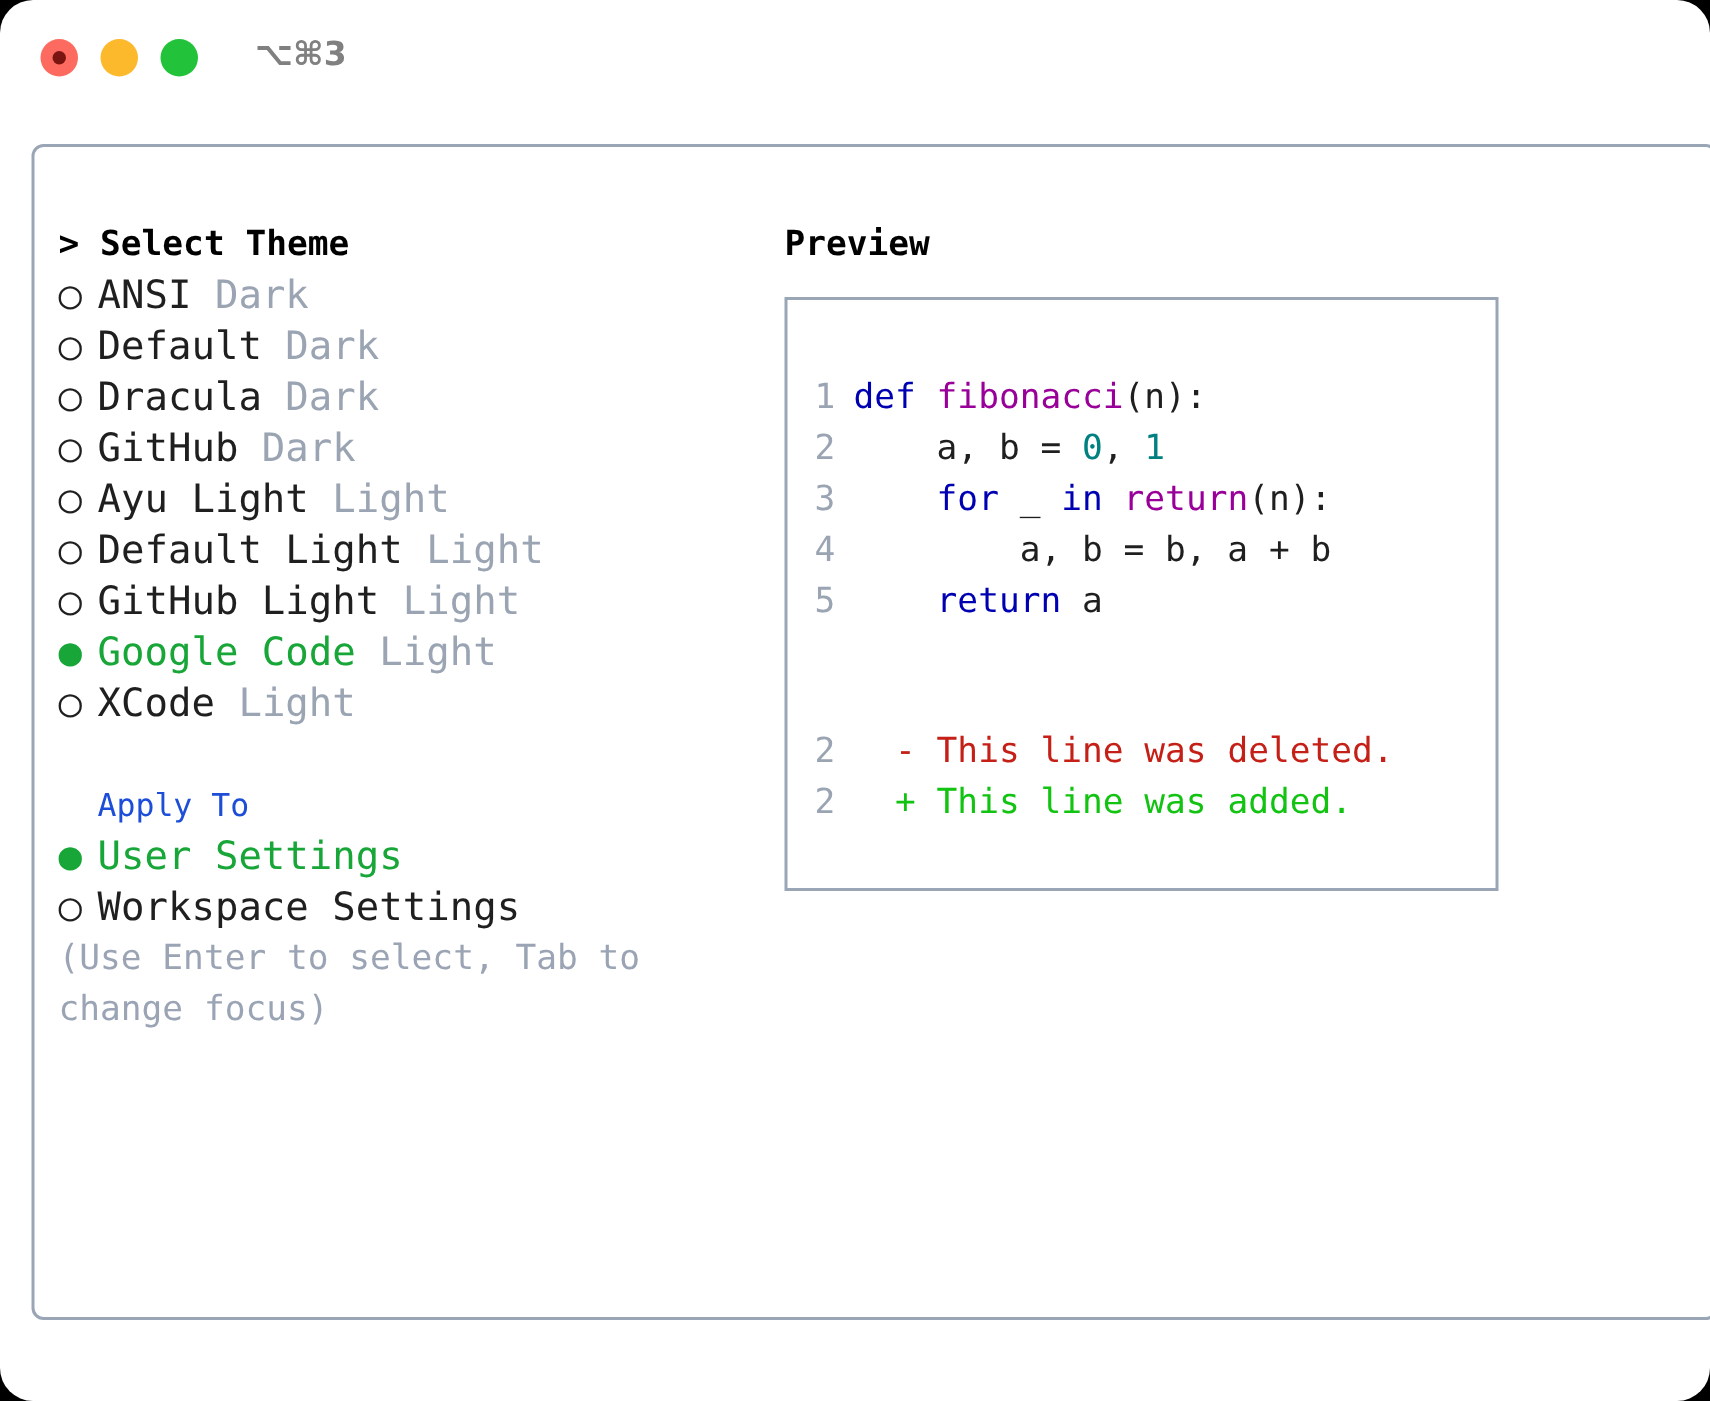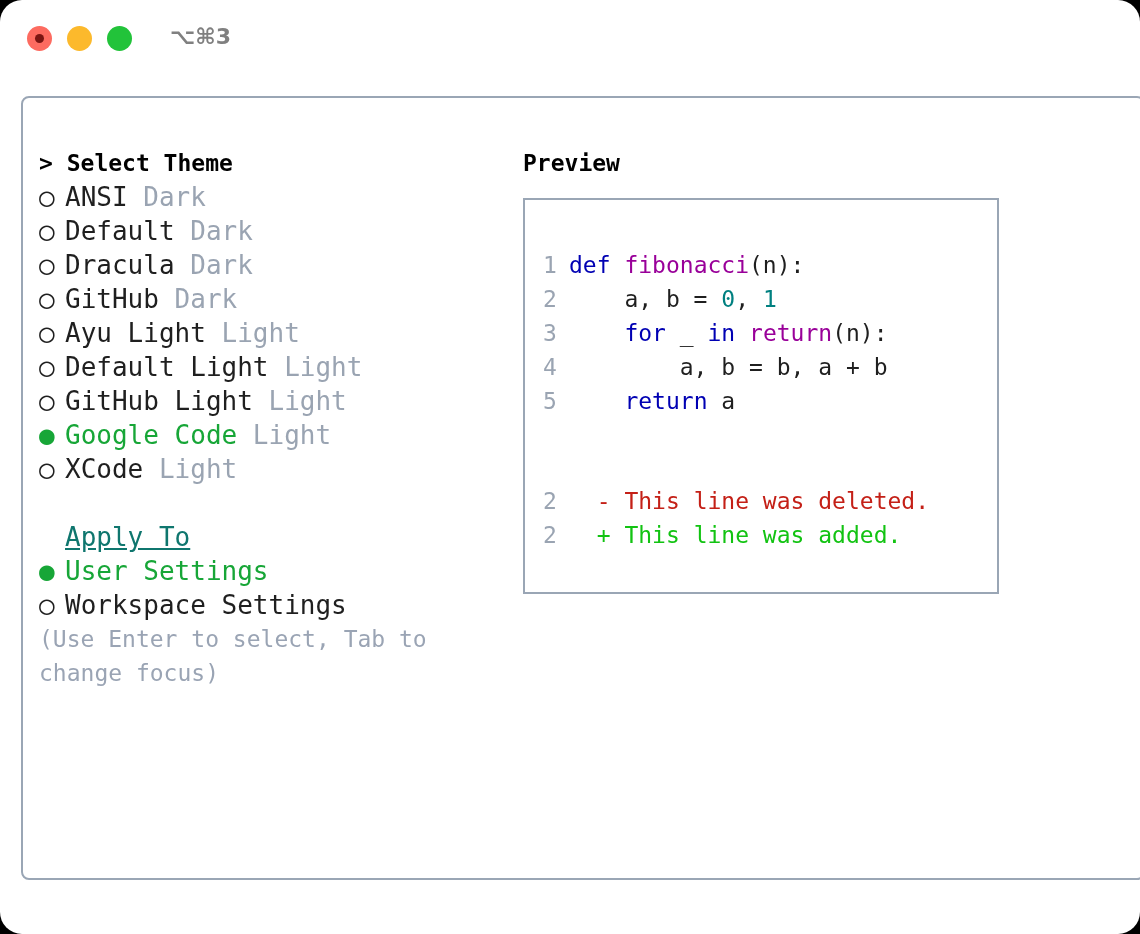--- a/index.html
+++ b/index.html
@@ -100,26 +100,25 @@
     width: 26px;
     color: #1f1f1f;
   }
   .opt-row.selected .marker,
   .opt-row.selected .opt-label { color: #17a637; }
   .opt-suffix { color: #9aa4b2; }
 
   .section-gap { height: 34px; }
 
   #apply-heading {
-    font-size: 26px;
-    line-height: 34px;
-    color: #0f766e;
+    font-size: 21px;
+    line-height: 34px;
+    color: #1d4ed8;
     white-space: pre;
     padding-left: 26px;
-    text-decoration: underline;
   }
 
   #hint {
     font-size: 23px;
     line-height: 34px;
     color: #9aa4b4;
     width: 400px;
   }
 
   

